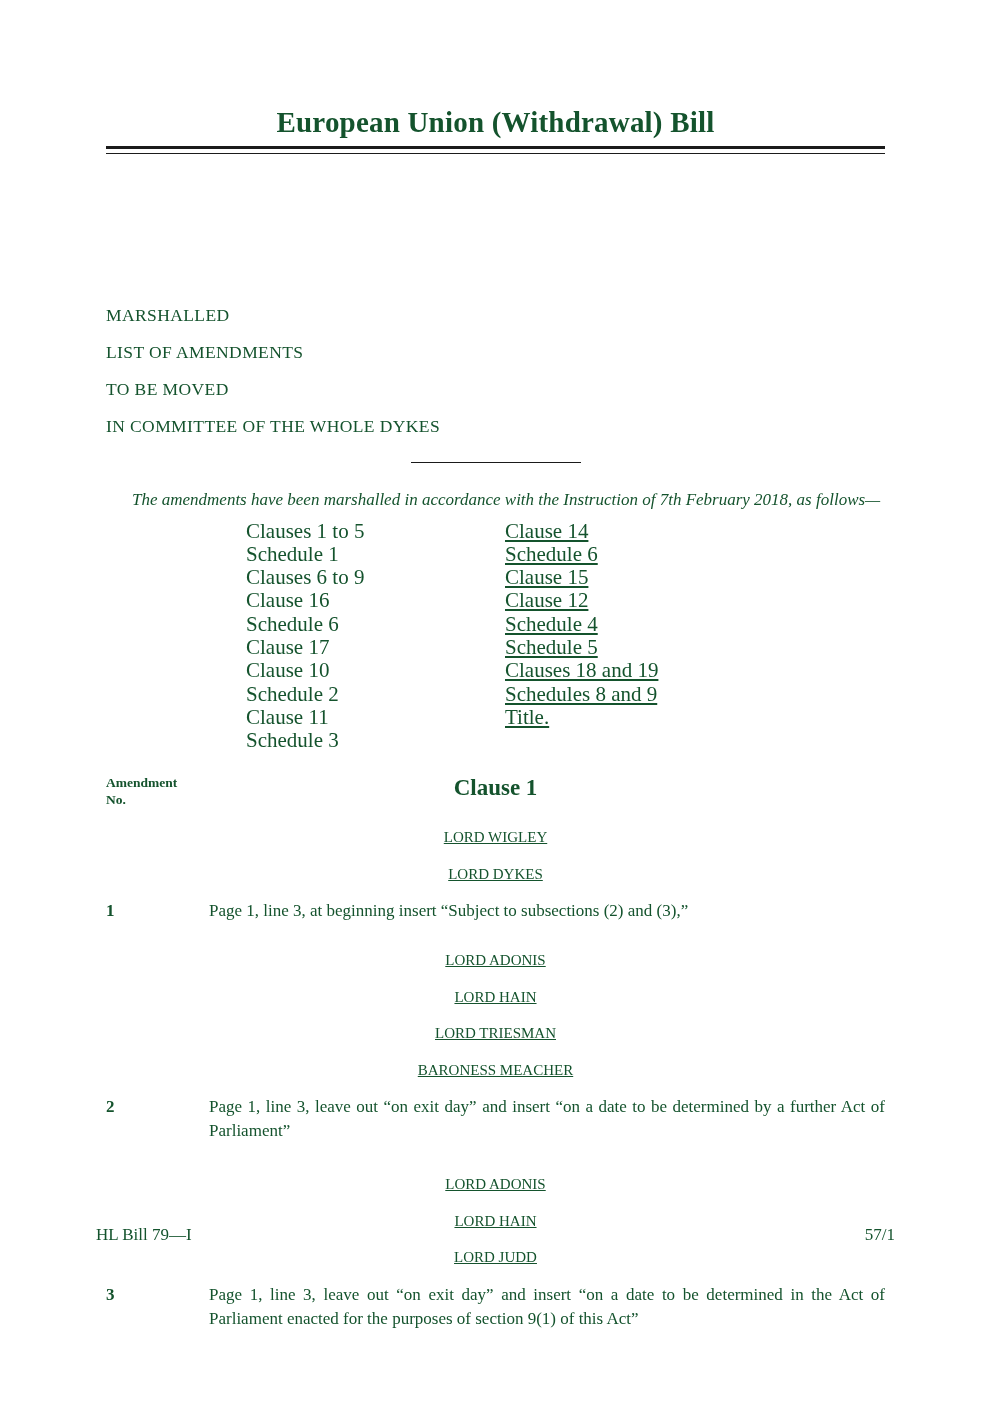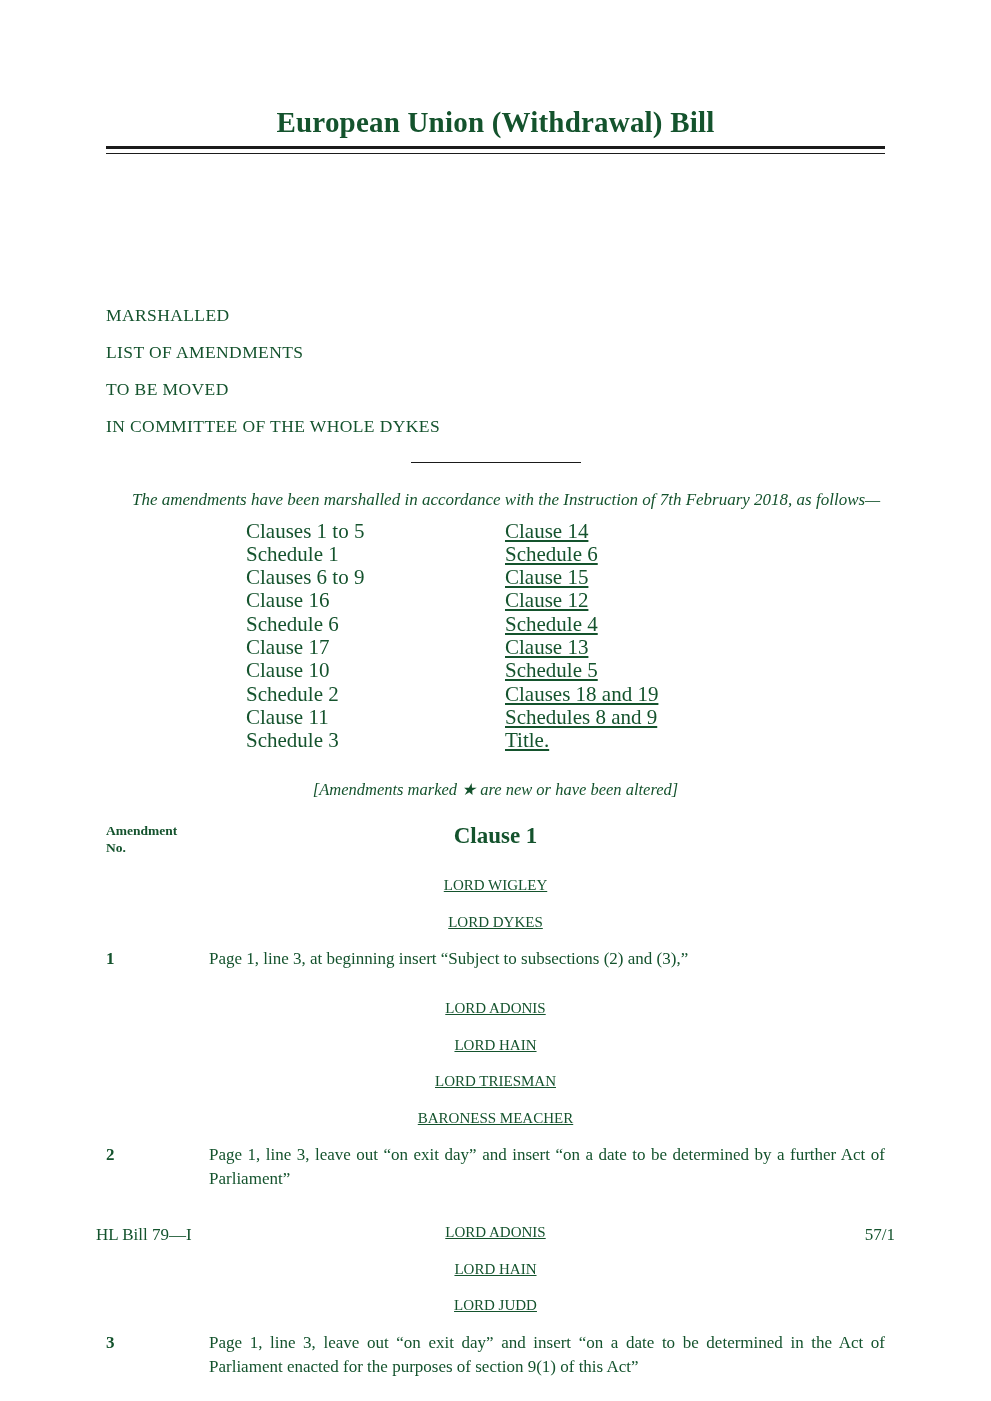--- a/index.html
+++ b/index.html
@@ -159,29 +159,27 @@
       <p>Schedule 2</p>
       <p>Clause 11</p>
       <p>Schedule 3</p>
     </div>
     <div class="order-col right">
       <p>Clause 14</p>
       <p>Schedule 6</p>
       <p>Clause 15</p>
       <p>Clause 12</p>
       <p>Schedule 4</p>
-      <p>Clause 13</p>
       <p>Schedule 5</p>
       <p>Clauses 18 and 19</p>
       <p>Schedules 8 and 9</p>
       <p>Title.</p>
     </div>
   </div>
 
-  <p class="star-note">[Amendments marked ★ are new or have been altered]</p>
 
   <div class="clause-header">
     <div class="amendment-label">
       <span>Amendment</span><br>
       <span>No.</span>
     </div>
     <h2>Clause 1</h2>
   </div>
 
   <div class="sponsors s1">

